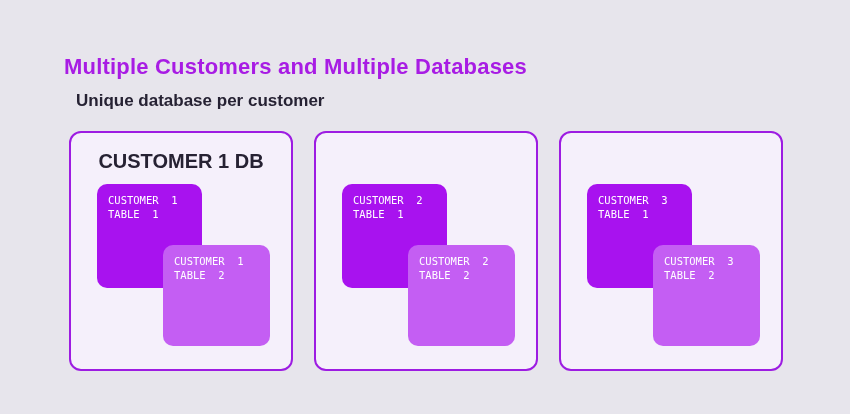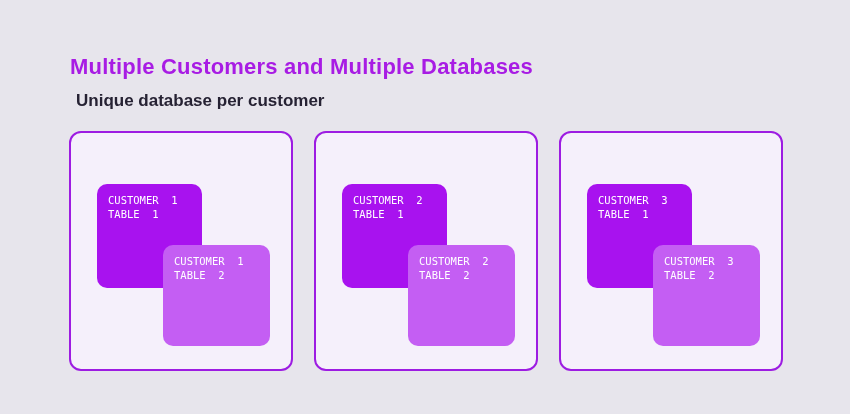--- a/index.html
+++ b/index.html
@@ -17,21 +17,21 @@
   body{
     font-family:"Liberation Sans", sans-serif;
     background:var(--background);
     overflow:hidden;
   }
   .canvas{
     position:relative;
     width:850px;height:414px;
   }
   .page-title{
-    position:absolute;left:70px;top:54px;
+    position:absolute;left:64px;top:54px;
     font-size:22px;font-weight:bold;
     color:var(--title);
     letter-spacing:0.2px;
     white-space:nowrap;
   }
   .page-subtitle{
     position:absolute;left:76px;top:91px;
     font-size:17px;font-weight:bold;
     color:var(--heading_text);
     white-space:nowrap;
@@ -78,20 +78,21 @@
 <body>
 
 <div class="canvas">
 
   <h1 class="page-title">Multiple Customers and Multiple Databases</h1>
   <h2 class="page-subtitle">Unique database per customer</h2>
 
   <div class="cards-row">
 
     <div class="db-card">
+      <div class="db-card-title">CUSTOMER 1 DB</div>
       <div class="table-box table-1">
         <span class="table-label">CUSTOMER  1
 TABLE  1</span>
       </div>
       <div class="table-box table-2">
         <span class="table-label">CUSTOMER  1
 TABLE  2</span>
       </div>
     </div>
 

